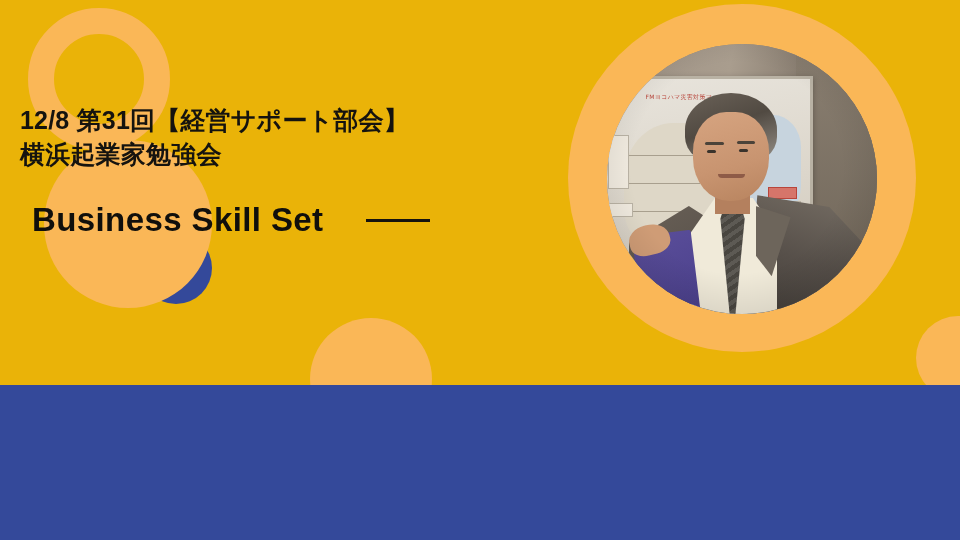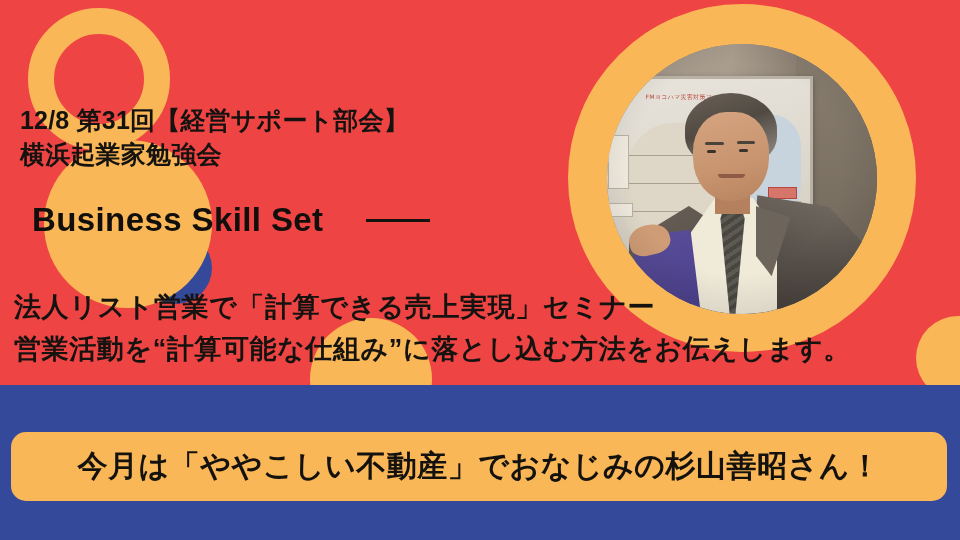--- a/index.html
+++ b/index.html
@@ -5,21 +5,21 @@
   html, body {
     margin: 0;
     padding: 0;
     background: #ffffff;
   }
   #poster {
     position: relative;
     width: 960px;
     height: 540px;
     overflow: hidden;
-    background: #ef4444;
+    background: #eab308;
     font-family: "Liberation Sans", "DejaVu Sans", sans-serif;
   }
 
   
   .shape { position: absolute; }
 
   .ring-tl {
     left: 28px; top: 8px;
     width: 142px; height: 142px;
     border-radius: 50%;
@@ -306,21 +306,16 @@
   </div>
 
   <div class="headline"><span>12/8 第31回【経営サポート部会】</span>
 <span>横浜起業家勉強会</span></div>
 
   <div class="title-row">
     <div class="title-en">Business Skill Set</div>
     <div class="title-dash"></div>
   </div>
 
-  <div class="body-lines"><span>法人リスト営業で「計算できる売上実現」セミナー</span>
-<span>営業活動を“計算可能な仕組み”に落とし込む方法をお伝えします。</span></div>
 
   <div class="blue-band"></div>
-  <div class="pill">
-    <div class="pill-text">今月は「ややこしい不動産」でおなじみの杉山善昭さん！</div>
-  </div>
 
 </div>
 
 </body></html>

